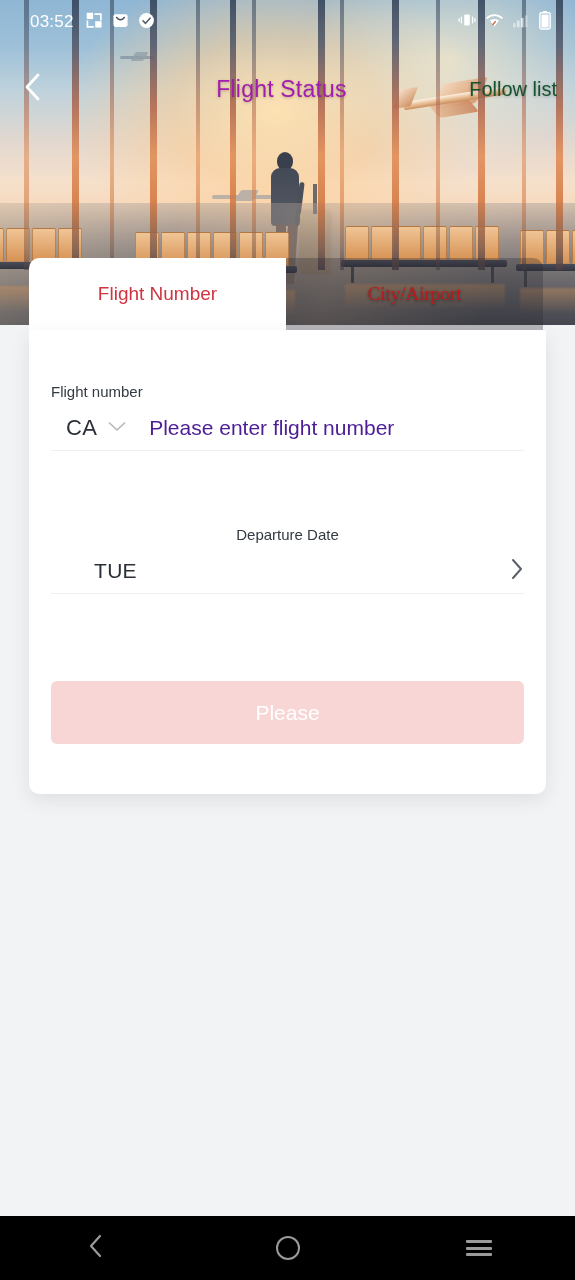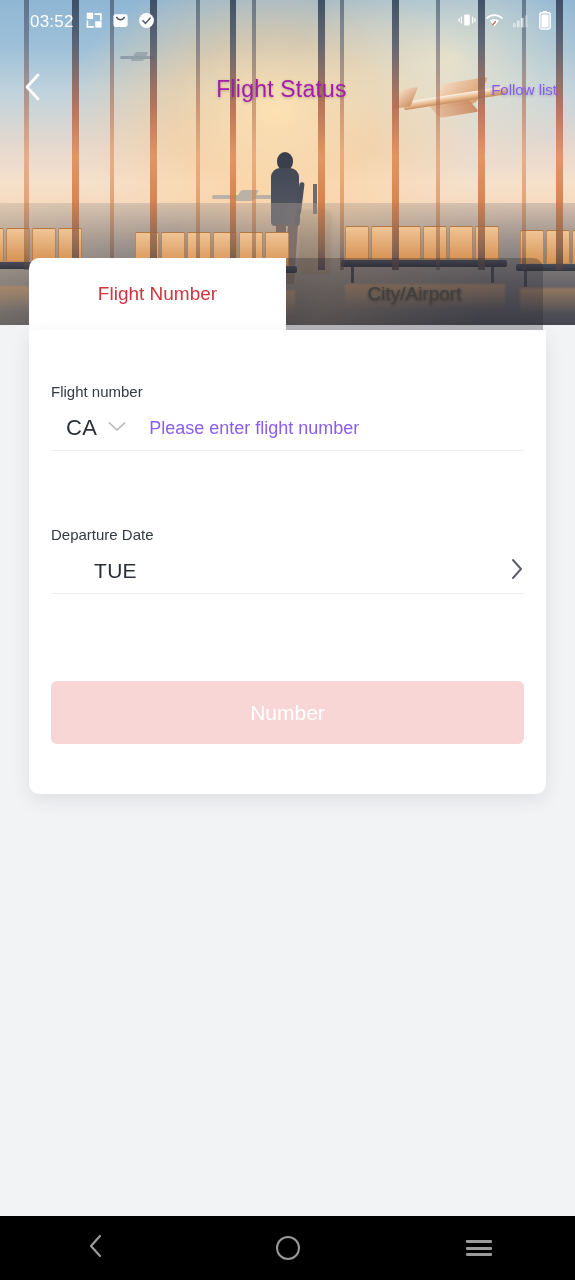--- a/index.html
+++ b/index.html
@@ -158,55 +158,56 @@
     position:absolute; left:0; top:64px; width:575px; height:50px;
     display:flex; align-items:center; padding:0 18px; z-index:6; color:#fff;
   }
   .nav-title {
     position:absolute; left:0; right:12px; text-align:center;
     font-size:23px; color:#a21caf; letter-spacing:.2px;
     text-shadow:0 1px 3px rgba(0,0,0,.25); pointer-events:none;
   }
   .nav-back { width:30px; height:30px; display:flex; align-items:center; justify-content:center; z-index:7; }
   .nav-action {
-    margin-left:auto; font-size:15px; color:#8b5cf6; z-index:7;
+    margin-left:auto; font-size:20px; color:#14532d; z-index:7;
     text-shadow:0 1px 3px rgba(0,0,0,.25);
   }
   
   .tabrow {
     position:absolute; left:29px; top:258px; width:517px; height:72px; z-index:5;
     display:flex;
   }
   .tab {
     width:257px; height:72px; display:flex; align-items:center; justify-content:center;
     font-size:19px;
   }
   .tab-active {
     background:#fff; color:#cf3440;
     border-radius:10px 0 0 0;
   }
   .tab-inactive {
-    color:#404040; background:rgba(40,40,48,.30);
+    color:#b91c1c; background:rgba(40,40,48,.30);
     border-radius:0 10px 0 0;
     text-shadow:0 1px 3px rgba(0,0,0,.45);
+    font-family:Liberation Serif, serif;
   }
   .card {
     position:absolute; left:29px; top:330px; width:517px; height:464px;
     background:#fff; border-radius:0 0 10px 10px; z-index:5;
     box-shadow:0 6px 18px rgba(60,60,70,.10);
   }
   .field { position:absolute; left:22px; width:473px; }
   .field-label { font-size:15px; color:#333a42; }
   .field-row {
     display:flex; align-items:center; height:44px; margin-top:6px;margin-left:15px;
   }
   .underline { height:1px; background:#efefef; width:100%; }
   .code { font-size:22px; color:#2b3038; letter-spacing:.3px; }
   .chev-dn { margin-left:10px; }
-  .placeholder { font-size:18px; color:#8b5cf6; margin-left:22px; }
+  .placeholder { font-size:21px; color:#4c1d95; margin-left:22px; }
   .dateval { font-size:22px; color:#2b3038; letter-spacing:.3px; }
   .dow { font-size:21px; color:#2b3038; margin-left:28px; letter-spacing:.3px; }
   .chev-rt { margin-left:auto; }
   .searchbtn {
     position:absolute; left:22px; top:351px; width:473px; height:63px;
     background:#f9d6d6; border-radius:6px; border:none;
     display:flex; align-items:center; justify-content:center;
     color:#ffffff; font-size:21px; font-family:"Liberation Sans", sans-serif;
   }
   
@@ -429,35 +430,35 @@
         <span class="chev-dn">
           <svg width="20" height="13" viewBox="0 0 20 13">
             <path d="M2.5 3 L10 10 L17.5 3" fill="none" stroke="#b9b9b9" stroke-width="1.7" stroke-linecap="round" stroke-linejoin="round"></path>
           </svg>
         </span>
         <span class="placeholder">Please enter flight number</span>
       </div>
       <div class="underline"></div>
     </div>
 
-    <div class="field" style="top:196px;">
+    <div class="field" style="top:196px;text-align:center;">
       <div class="field-label">Departure Date</div>
       <div class="field-row">
         <span class="dow">TUE</span>
         <span class="chev-rt">
           <svg width="14" height="24" viewBox="0 0 14 24">
             <path d="M3 3 L11 12 L3 21" fill="none" stroke="#5a5f68" stroke-width="2" stroke-linecap="round" stroke-linejoin="round"></path>
           </svg>
         </span>
       </div>
       <div class="underline"></div>
     </div>
 
     <button class="searchbtn">
-      <span>Number</span>
+      <span>Please</span>
     </button>
   </div>
 
   <div class="androidnav">
     <div>
       <span>
         <svg width="20" height="26" viewBox="0 0 20 26">
           <path d="M14 3 L5 13 L14 23" fill="none" stroke="#9a9a9a" stroke-width="2.2" stroke-linecap="round" stroke-linejoin="round"></path>
         </svg>
       </span>

